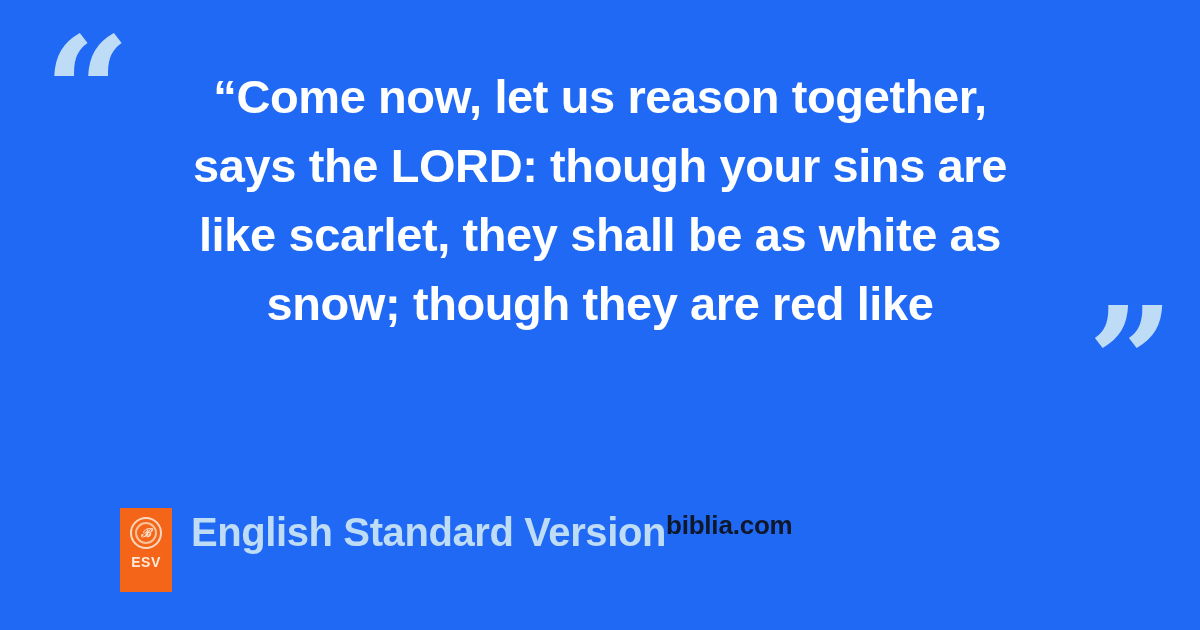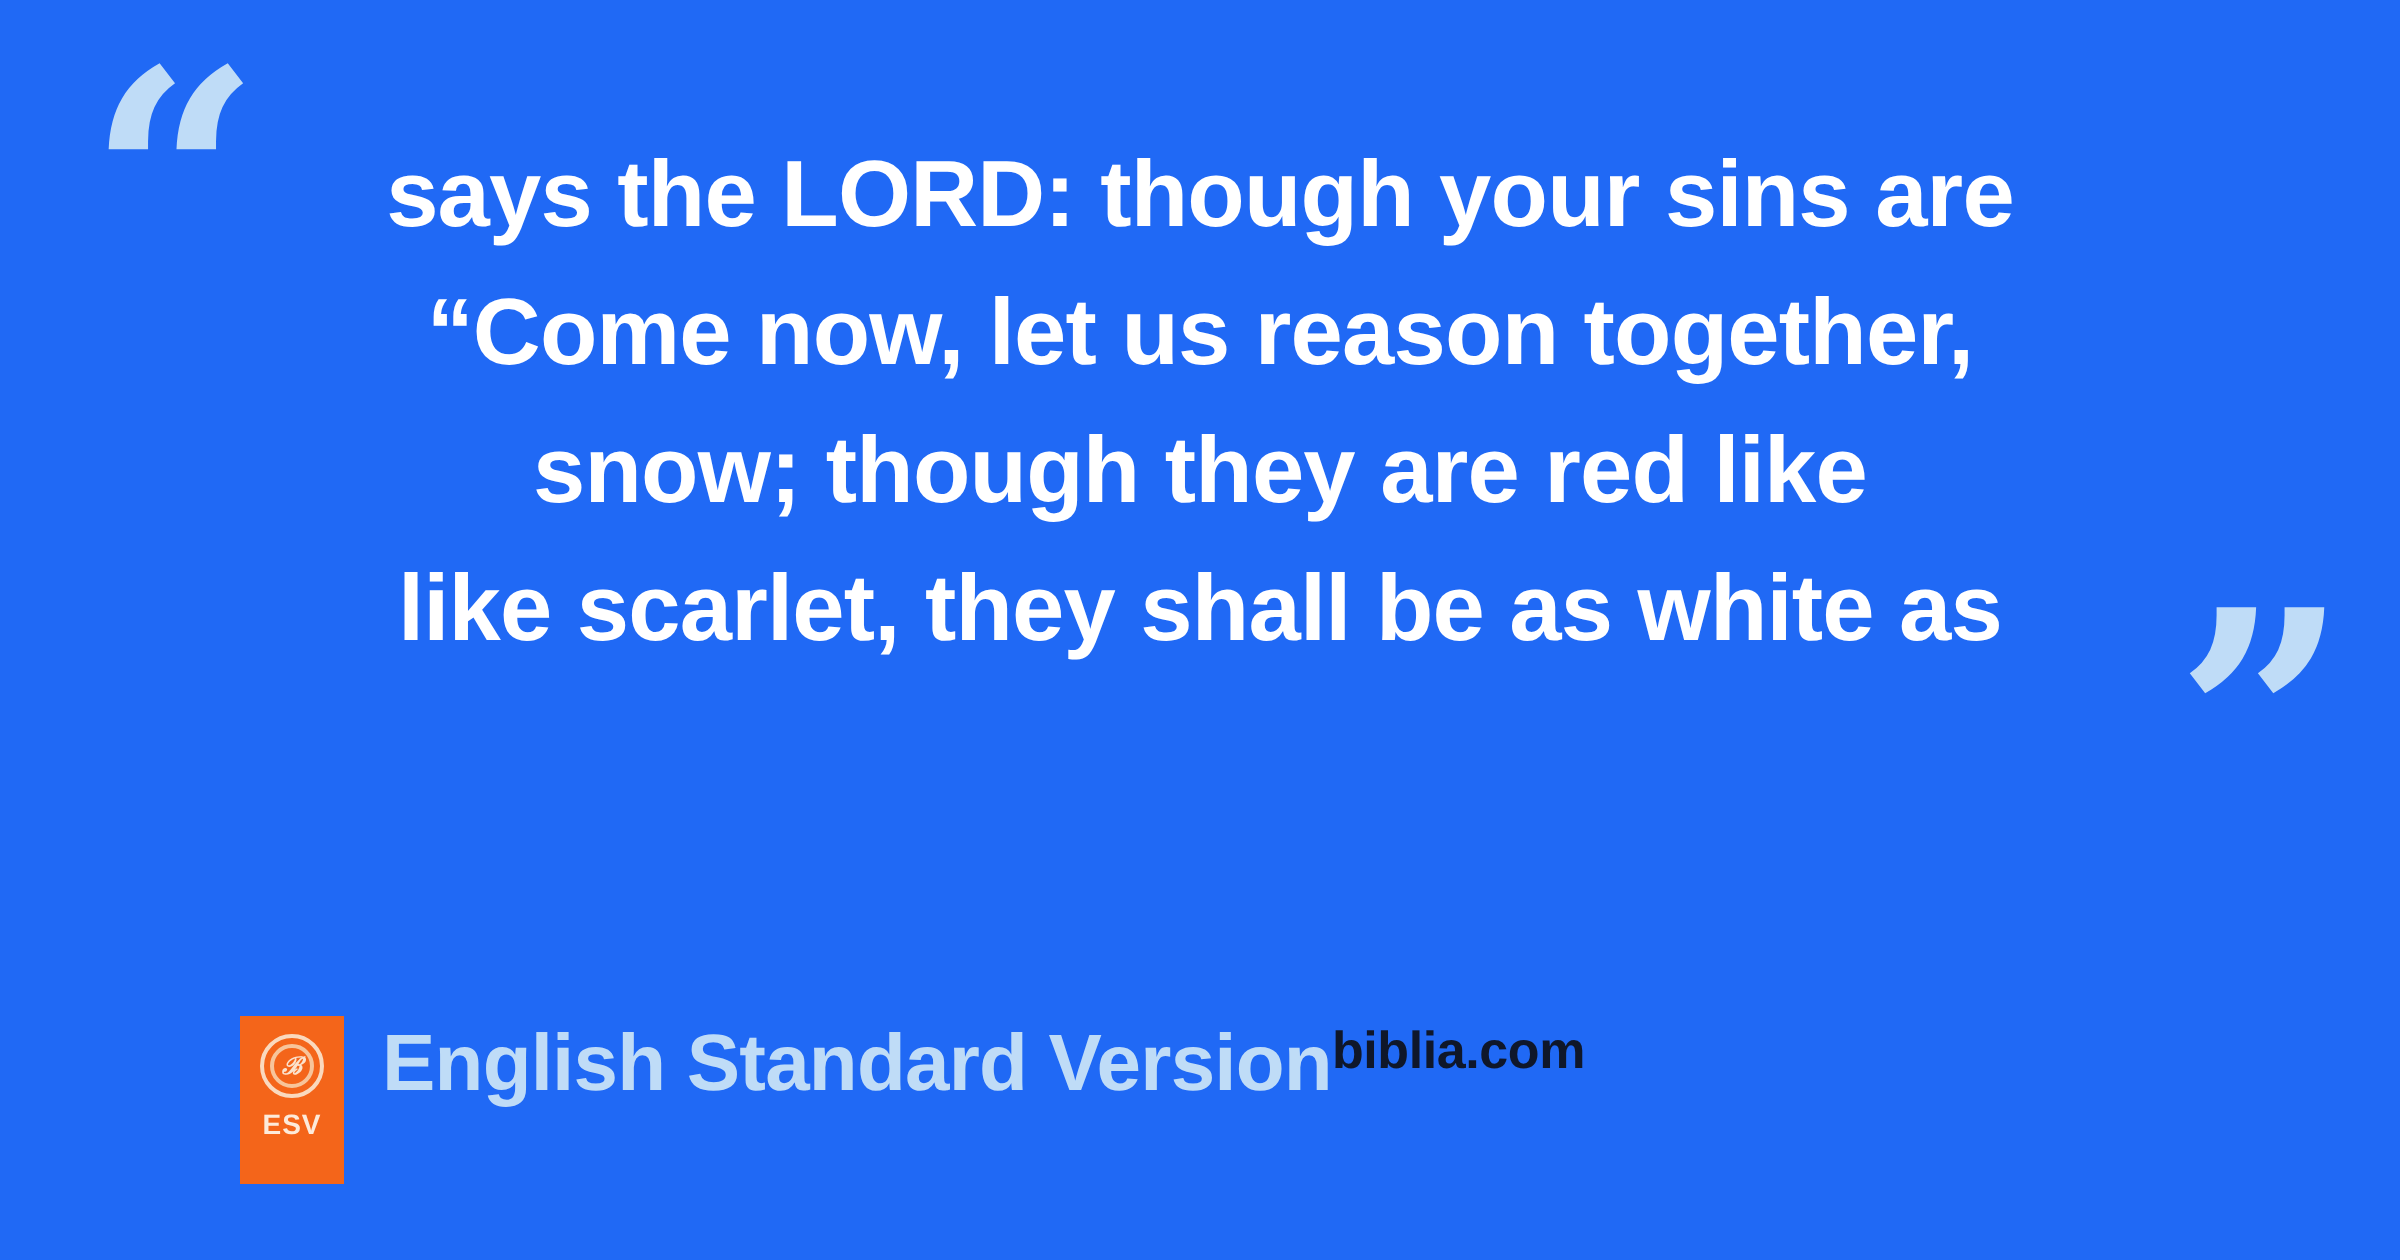--- a/index.html
+++ b/index.html
@@ -158,24 +158,24 @@
   }
 </style>
 </head>
 <body>
 
 <div class="verse-card">
 
   <div class="quote-mark-open">“</div>
 
   <div class="verse-text">
+    <span class="verse-line">“Come now, let us reason together,</span>
     <span class="verse-line">says the LORD: though your sins are</span>
-    <span class="verse-line">“Come now, let us reason together,</span>
+    <span class="verse-line">like scarlet, they shall be as white as</span>
     <span class="verse-line">snow; though they are red like</span>
-    <span class="verse-line">like scarlet, they shall be as white as</span>
   </div>
 
   <div class="quote-mark-close">”</div>
 
   <div class="attribution">
 
     <div class="esv-logo">
       <div class="esv-seal">
         <span class="esv-seal-mark">ℬ</span>
       </div>

